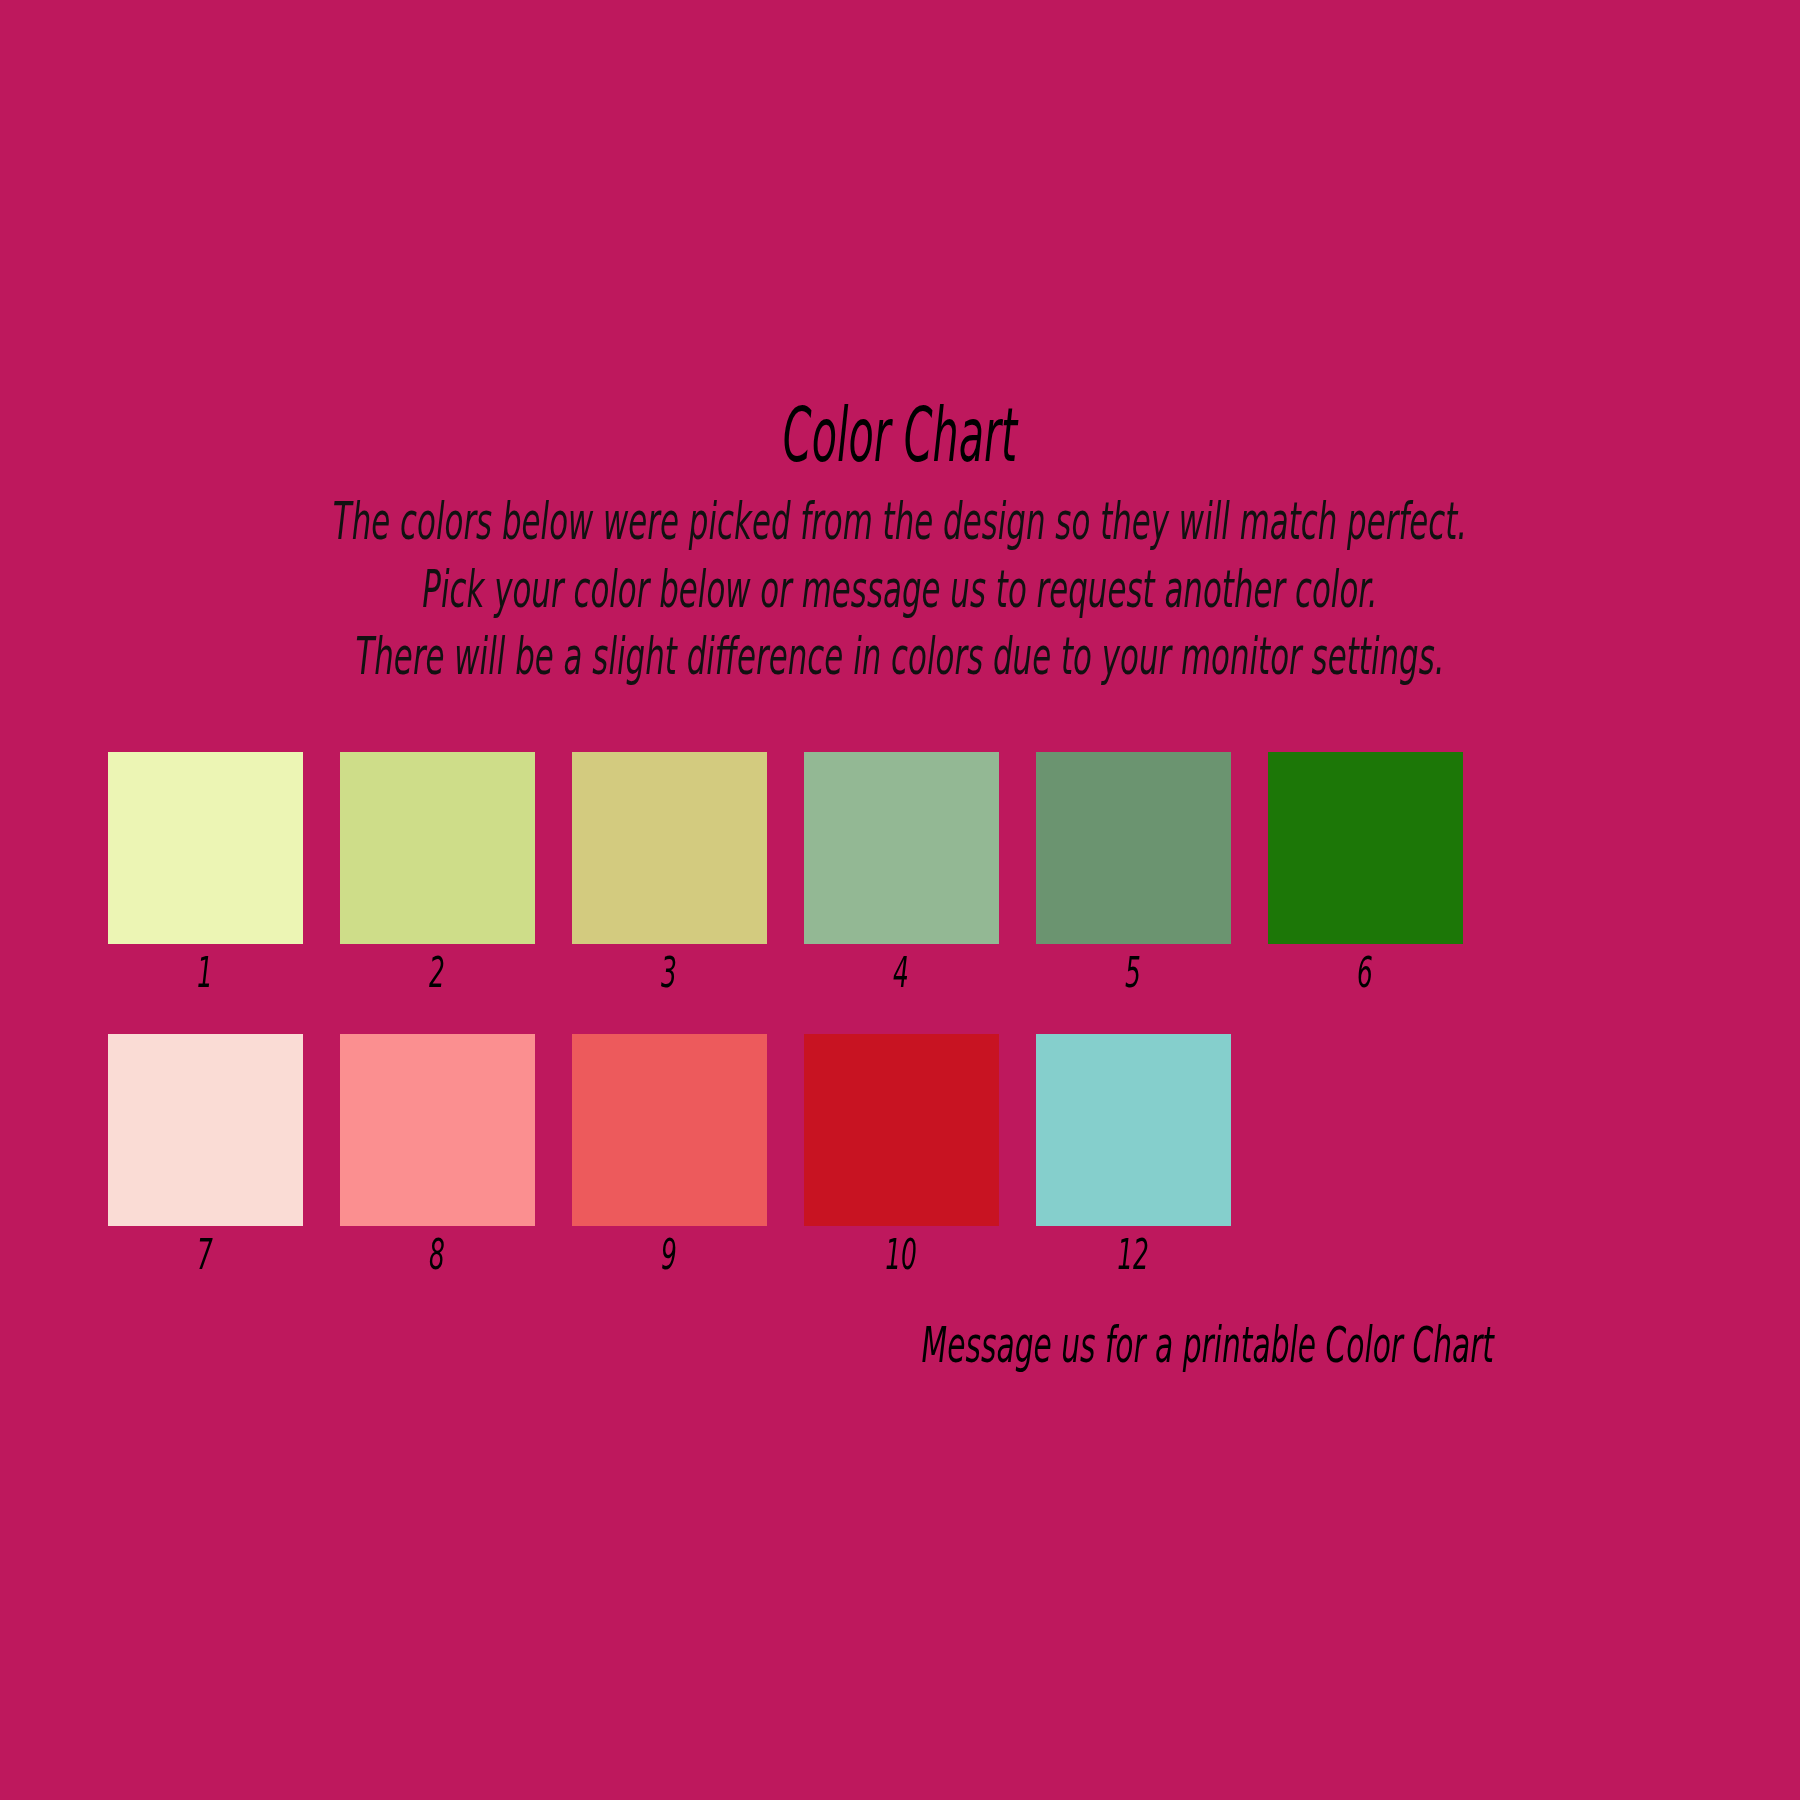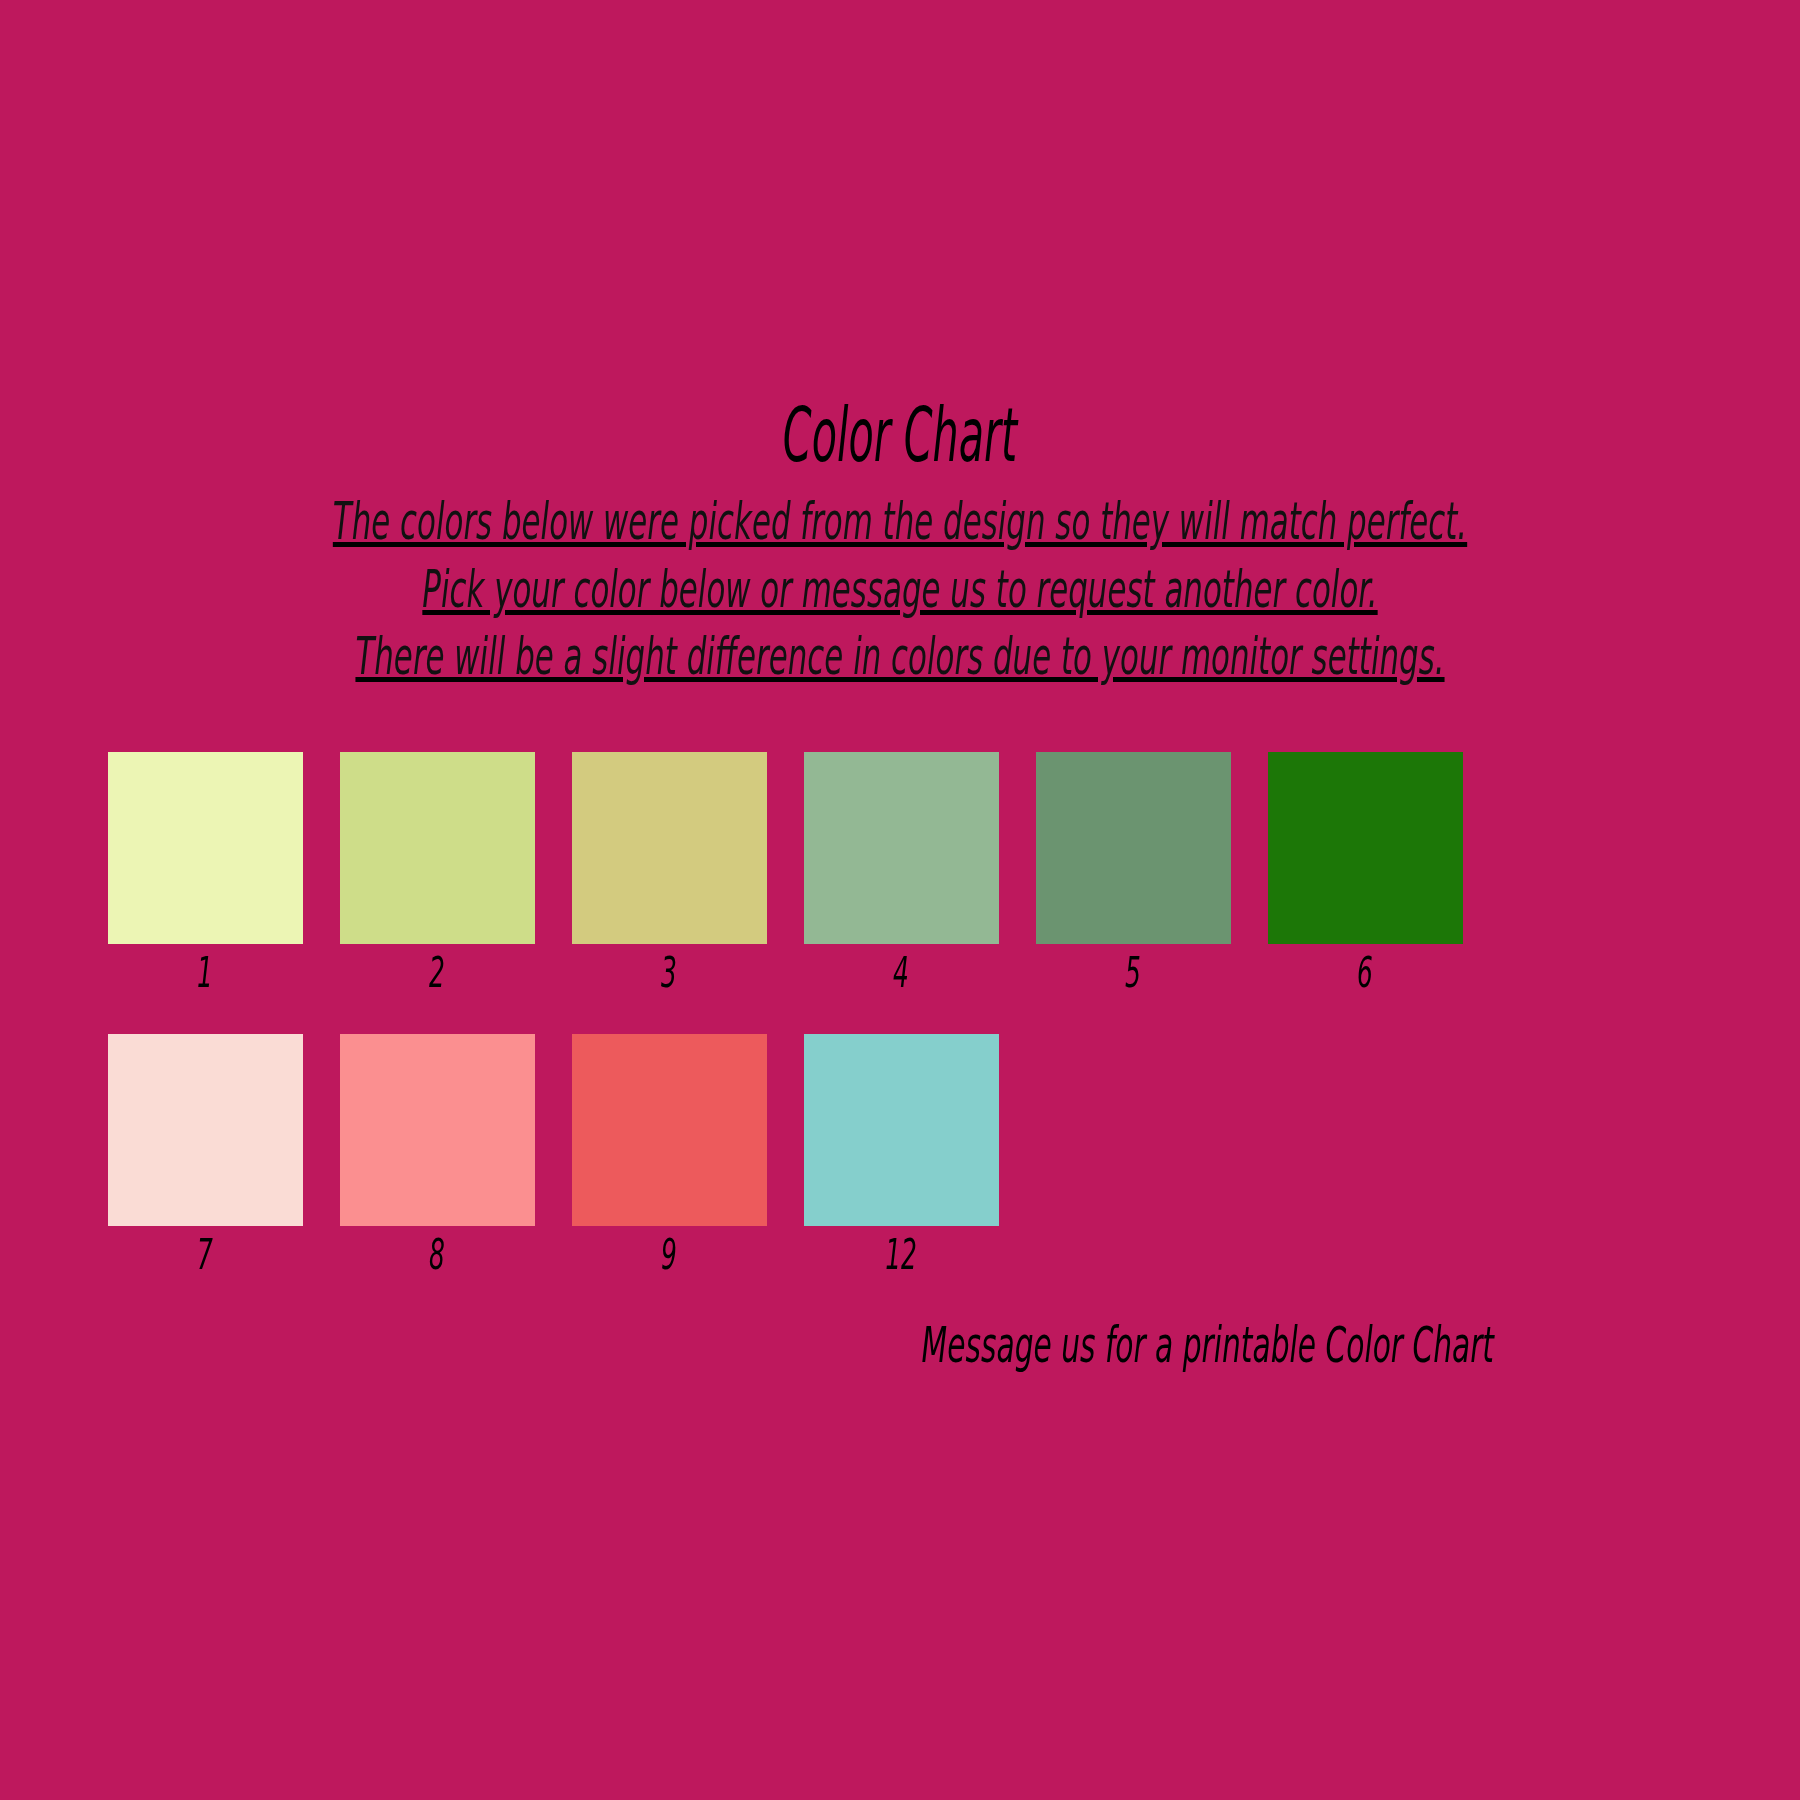--- a/index.html
+++ b/index.html
@@ -40,21 +40,20 @@
     font-style: italic;
     color: #000000;
     letter-spacing: 0px;
     transform: scaleX(0.62);
     transform-origin: center center;
     white-space: nowrap;
   }
 
   .subtitle-wrap {
     margin-top: 16px;
-    text-decoration: underline;
   }
 
   .subtitle-line {
     font-family: "DejaVu Sans Condensed", "Liberation Sans Narrow", "Liberation Sans", sans-serif;
     font-size: 52px;
     line-height: 1.30;
     font-weight: 400;
     font-style: italic;
     color: #111111;
     transform: scaleX(0.66);
@@ -175,20 +174,24 @@
       </div>
       <div class="swatch-cell">
         <div class="swatch-chip" style="background-color: rgb(251, 143, 144);"></div>
         <div class="swatch-label">8</div>
       </div>
       <div class="swatch-cell">
         <div class="swatch-chip" style="background-color: rgb(237, 90, 92);"></div>
         <div class="swatch-label">9</div>
       </div>
       <div class="swatch-cell">
+        <div class="swatch-chip" style="background-color: rgb(200, 19, 34);"></div>
+        <div class="swatch-label">10</div>
+      </div>
+      <div class="swatch-cell">
         <div class="swatch-chip" style="background-color: rgb(133, 207, 204);"></div>
         <div class="swatch-label">12</div>
       </div>
     </div>
 
   </div>
 
   <div class="footer">
     <div class="footer-text">Message us for a printable Color Chart</div>
   </div>

